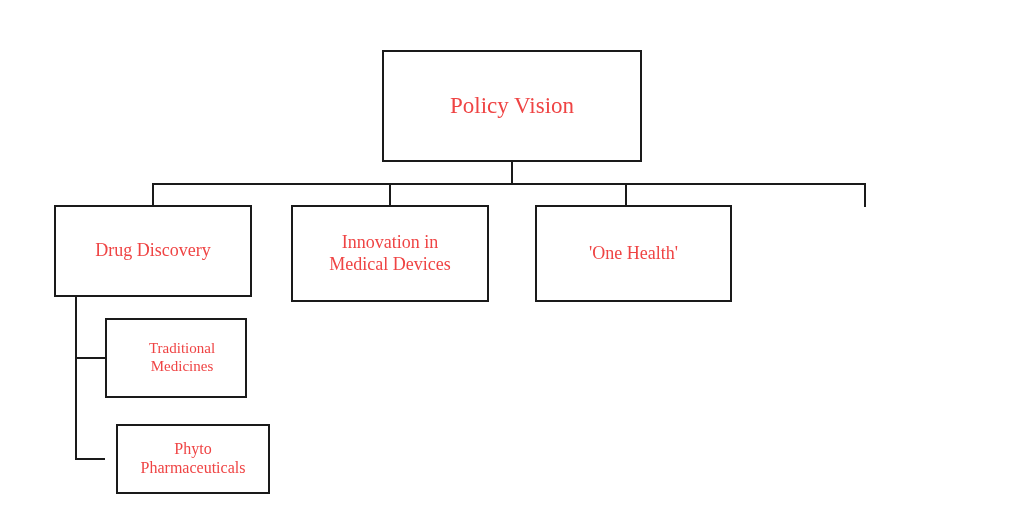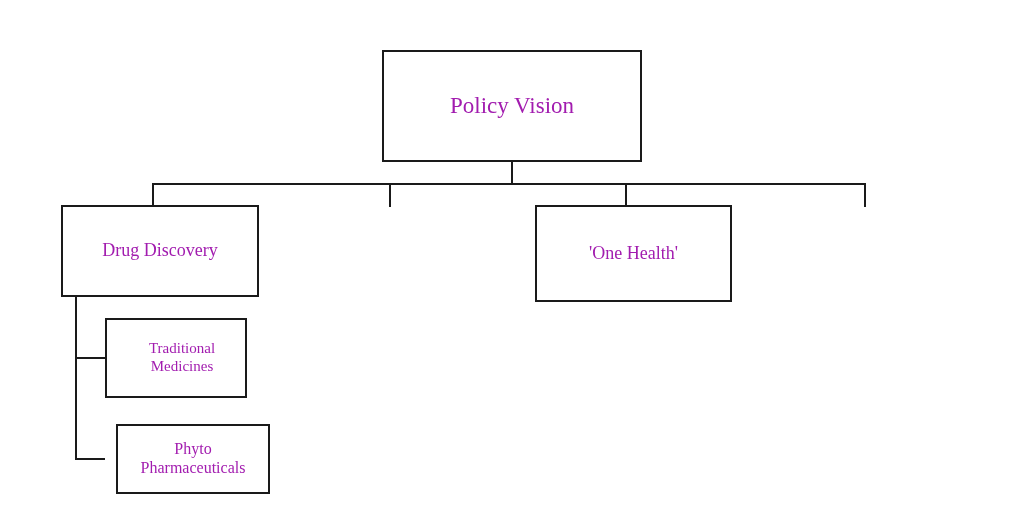--- a/index.html
+++ b/index.html
@@ -8,21 +8,21 @@
     padding: 0;
     background: #ffffff;
   }
   #canvas {
     position: relative;
     width: 912px;
     height: 526px;
     background: #ffffff;
     overflow: hidden;
     font-family: "Liberation Serif", "DejaVu Serif", serif;
-    color: #a21caf;
+    color: #ef4444;
   }
   .node {
     position: absolute;
     box-sizing: border-box;
     border: 2px solid #1a1a1a;
     background: #ffffff;
     display: flex;
     align-items: center;
     justify-content: center;
     text-align: center;
@@ -37,21 +37,21 @@
   
   #node-root {
     left: 382px;
     top: 50px;
     width: 260px;
     height: 112px;
     font-size: 23px;
   }
   
   #node-drug-discovery {
-    left: 61px;
+    left: 54px;
     top: 205px;
     width: 198px;
     height: 92px;
     font-size: 18px;
   }
   #node-innovation {
     left: 291px;
     top: 205px;
     width: 198px;
     height: 97px;
@@ -124,20 +124,24 @@
   <div class="edge h" id="edge-elbow-trad"></div>
   <div class="edge h" id="edge-elbow-phyto"></div>
 
   <div class="node" id="node-root">
     <span>Policy Vision</span>
   </div>
 
   <div class="node" id="node-drug-discovery">
     <span>Drug Discovery</span>
   </div>
+  <div class="node" id="node-innovation">
+    <span>Innovation in
+Medical Devices</span>
+  </div>
   <div class="node" id="node-one-health">
     <span>'One Health'</span>
   </div>
 
   <div class="node" id="node-traditional-medicines">
     <span>Traditional
 Medicines</span>
   </div>
   <div class="node" id="node-phyto-pharmaceuticals">
     <span>Phyto

